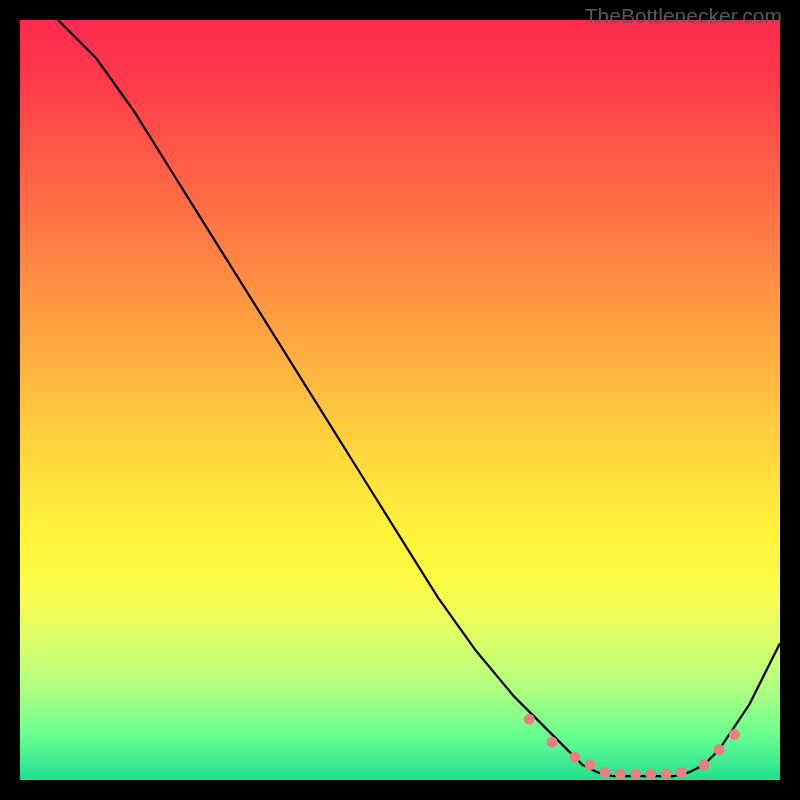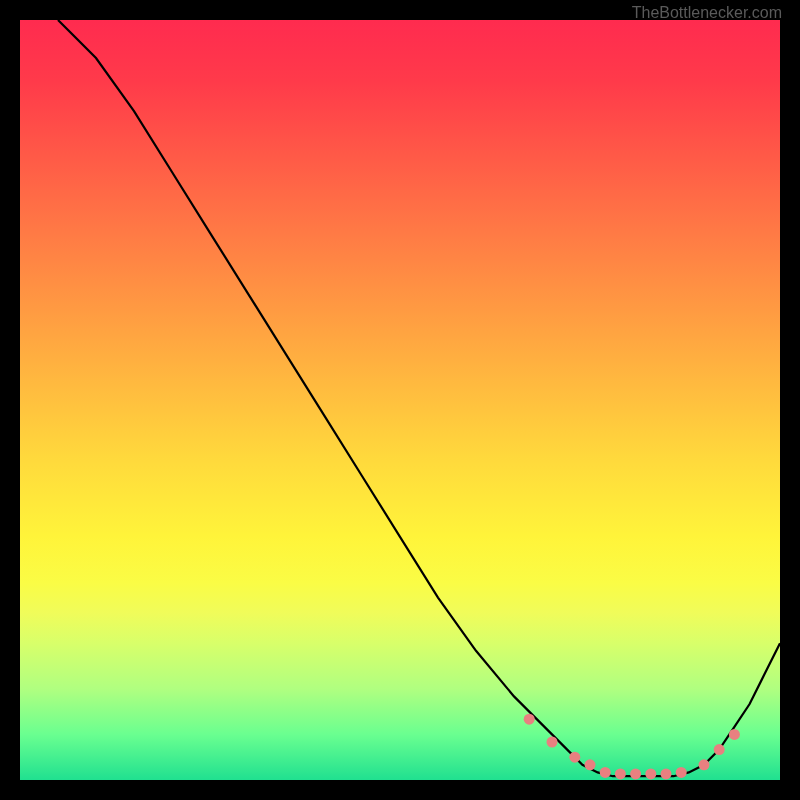--- a/index.html
+++ b/index.html
@@ -8,21 +8,21 @@
     height: 800px;
     background: #000;
     position: relative;
     font-family: Arial, sans-serif;
   }
   .watermark {
     position: absolute;
     top: 4px;
     right: 18px;
     color: #5a5a5a;
-    font-size: 16px;
+    font-size: 21px;
     font-weight: 500;
     z-index: 10;
   }
   .plot-area {
     position: absolute;
     left: 20px;
     top: 20px;
     width: 760px;
     height: 760px;
   }

